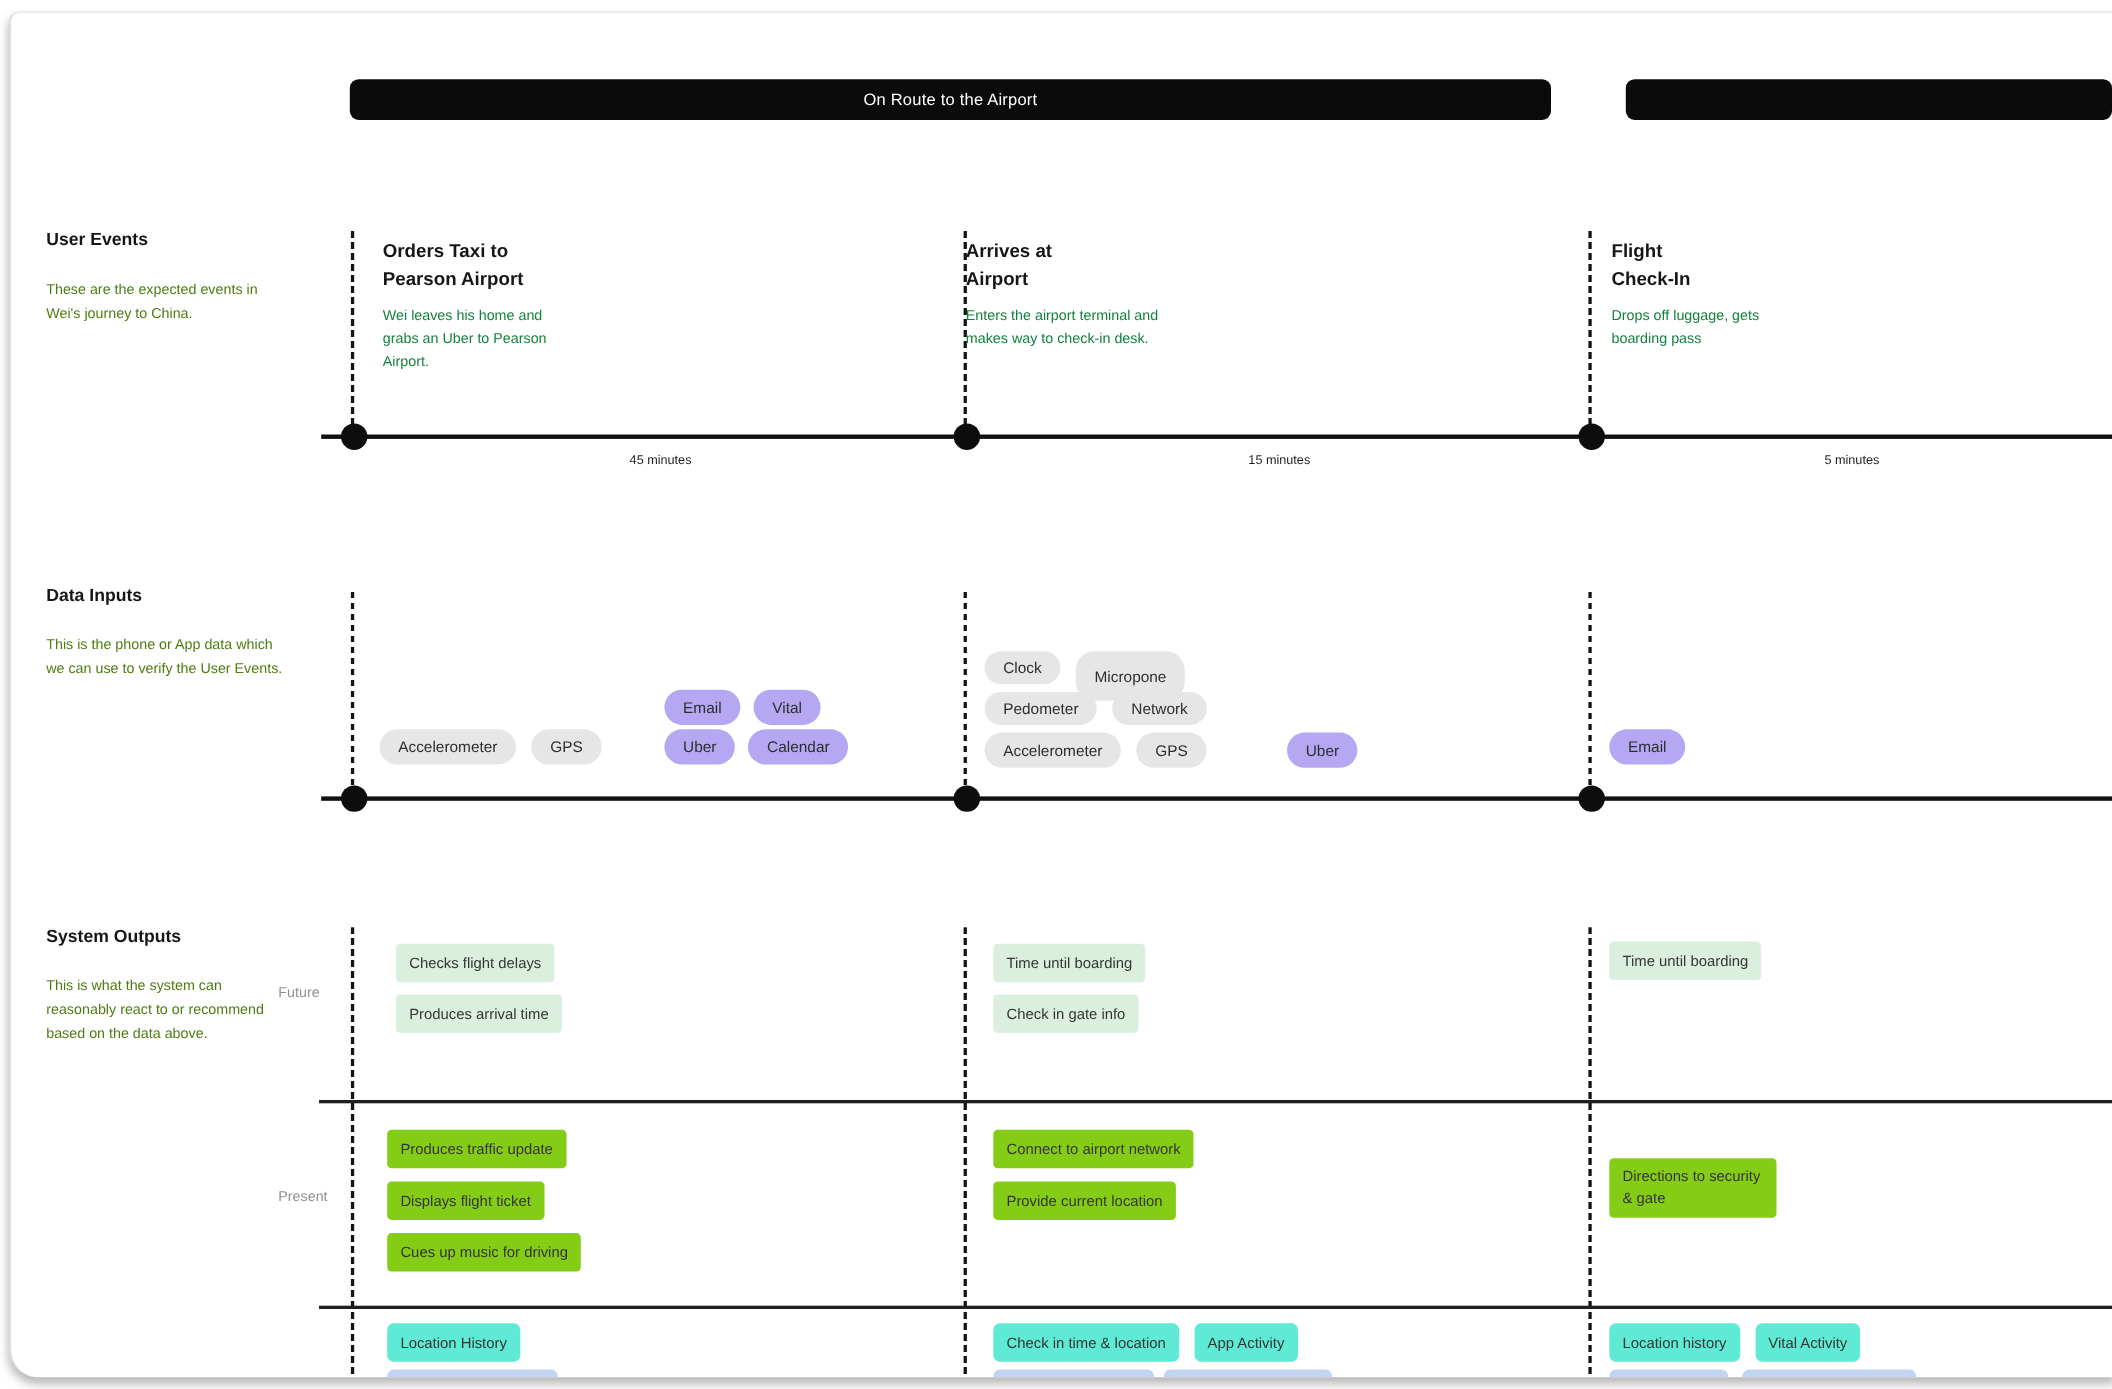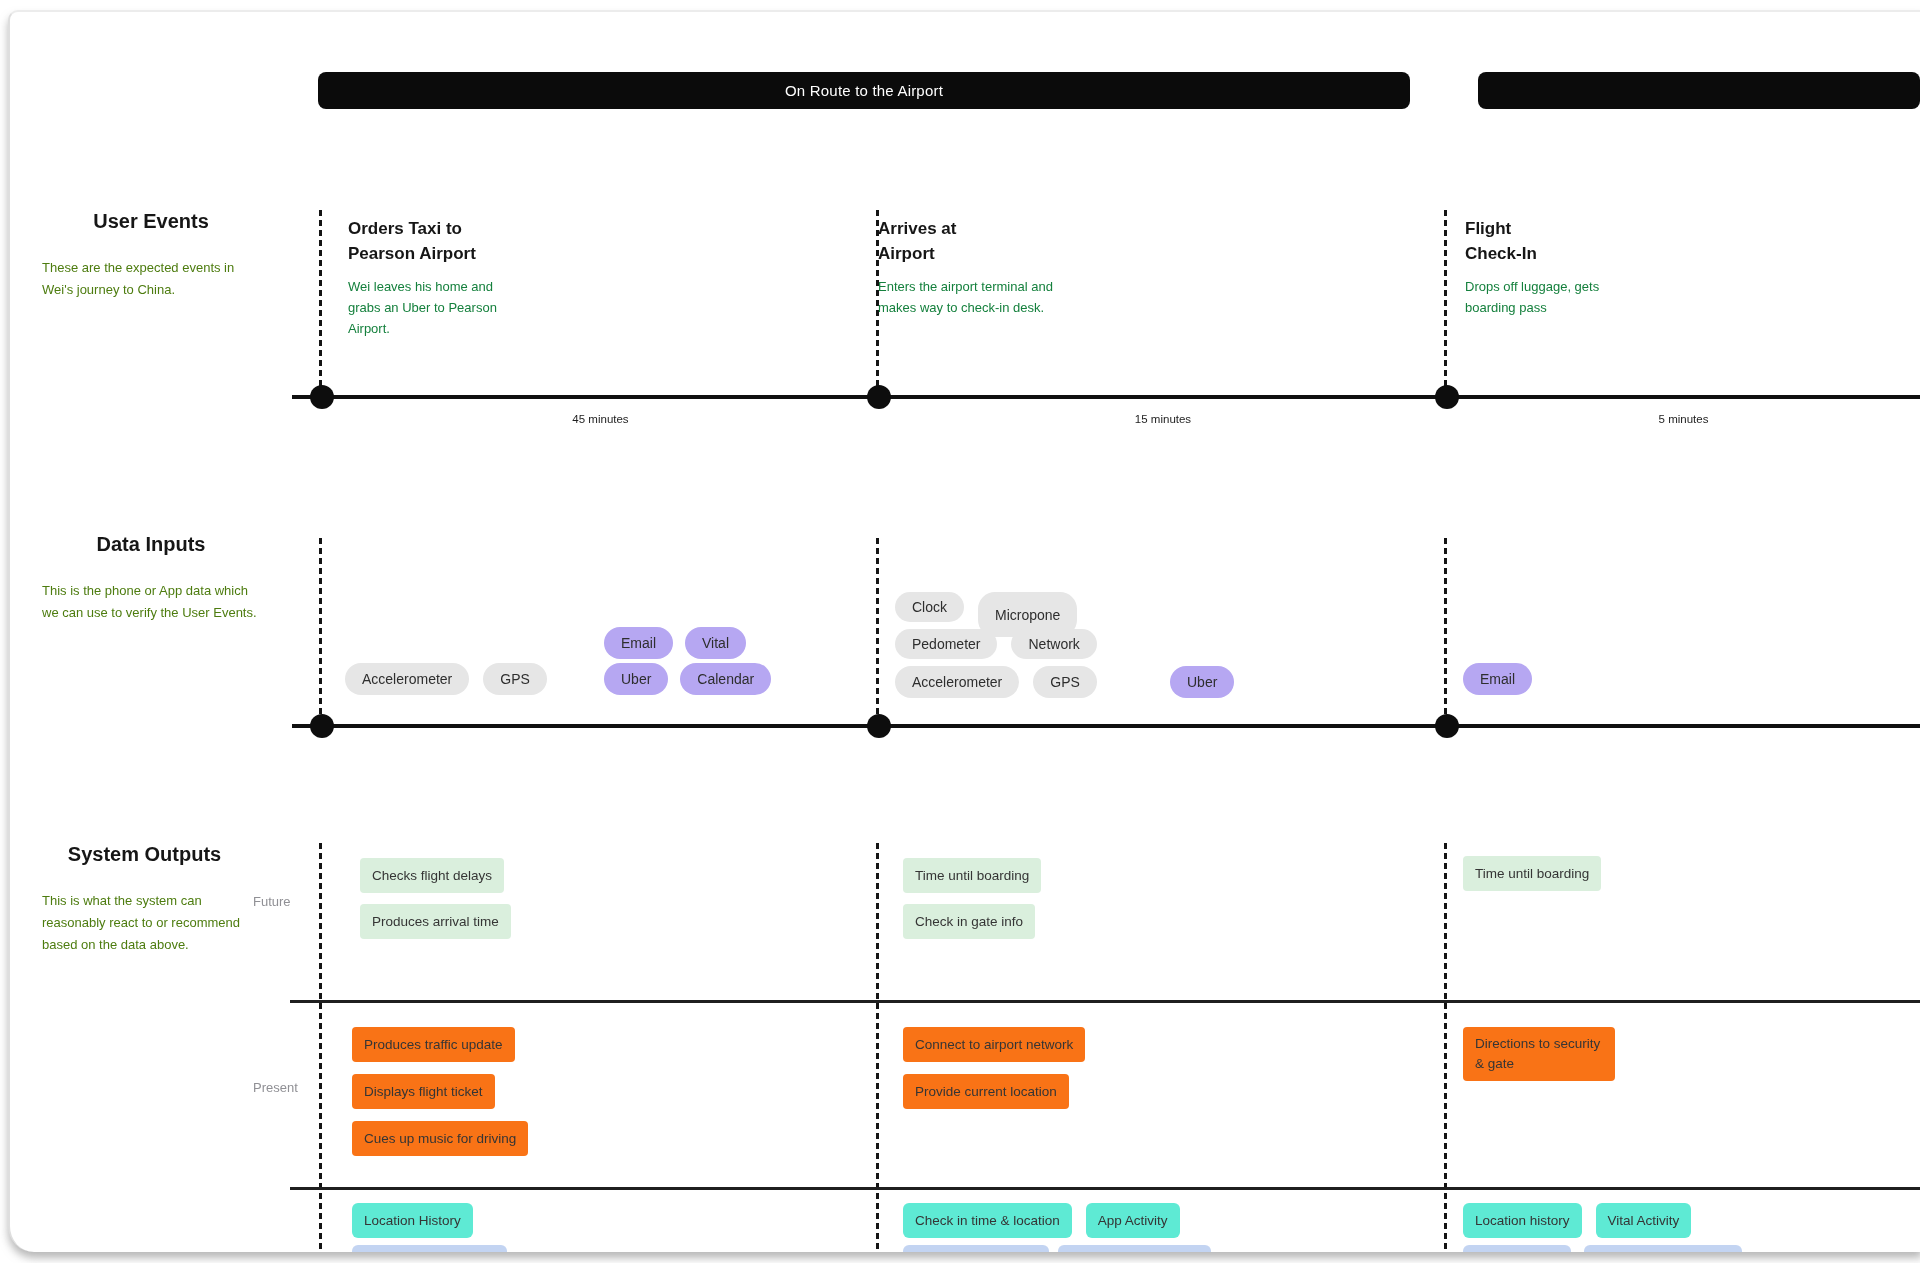--- a/index.html
+++ b/index.html
@@ -17,21 +17,21 @@
     z-index:0;
   }
   .abs { position:absolute; z-index:2; }
 
   .phase-bar {
     position:absolute; top:72px; height:37px; background:#0b0b0b;
     border-radius:8px; display:flex; align-items:center; justify-content:center;
     color:#ffffff; font-size:15px; letter-spacing:.2px; z-index:2;
   }
 
-  .row-title { font-size:20px; font-weight:bold; color:#161616;text-align:center; }
+  .row-title { font-size:16px; font-weight:bold; color:#161616; }
   .row-desc  { margin-top:24px; font-size:13px; color:#4d7c0f; line-height:22px; width:218px; }
 
   .event-title { font-size:17px; font-weight:bold; color:#161616; line-height:25px; }
   .event-desc  { margin-top:10px; font-size:13px; color:#15803d; line-height:21px; width:175px; }
 
   .vdash {
     position:absolute; width:3px; z-index:1;
     background-image:repeating-linear-gradient(to bottom,#141414 0 6px,transparent 6px 10px);
   }
   .tline { position:absolute; height:4px; background:#101010; z-index:1; }
@@ -49,21 +49,21 @@
     border-radius:17px; font-size:14px; color:#2e2e2e; white-space:nowrap;
   }
   .pill.sensor { background:#e6e6e6; }
   .pill.app    { background:#b6a7f2; }
 
   .opill {
     display:inline-flex; align-items:center; min-height:31px; padding:2px 12px;
     border-radius:4px; font-size:13.5px; color:#353535; white-space:nowrap;
   }
   .opill.future  { background:#daefdd; }
-  .opill.present { background:#f97316; }
+  .opill.present { background:#84cc16; }
   .opill.history { background:#5eead4; border-radius:6px; }
   .opill.wrap    { white-space:normal; line-height:20px; padding:7px 12px; width:178px; }
   .opill.wrap2   { white-space:normal; line-height:20px; padding:7px 12px; width:128px; }
 
   .sliver { position:absolute; height:7px; border-radius:6px 6px 0 0; background:#c3d4f2; z-index:2; }
 </style>
 </head>
 <body>
 
 <div class="card"></div>
@@ -193,21 +193,21 @@
 
 <div class="pcol" style="left:352px;top:1027px;gap:12px;">
   <span class="opill present">Produces traffic update</span>
   <span class="opill present">Displays flight ticket</span>
   <span class="opill present">Cues up music for driving</span>
 </div>
 <div class="pcol" style="left:903px;top:1027px;gap:12px;">
   <span class="opill present">Connect to airport network</span>
   <span class="opill present">Provide current location</span>
 </div>
-<div class="pcol" style="left:1463px;top:1027px;align-items:flex-end;">
+<div class="pcol" style="left:1463px;top:1053px;align-items:flex-end;">
   <span class="opill present wrap2">Directions to security &amp; gate</span>
 </div>
 
 <div class="sep" style="left:290px;top:1187px;width:1630px;"></div>
 
 <div class="prow" style="left:352px;top:1203px;">
   <span class="opill history">Location History</span>
 </div>
 <div class="prow" style="left:903px;top:1203px;">
   <span class="opill history">Check in time &amp; location</span>

